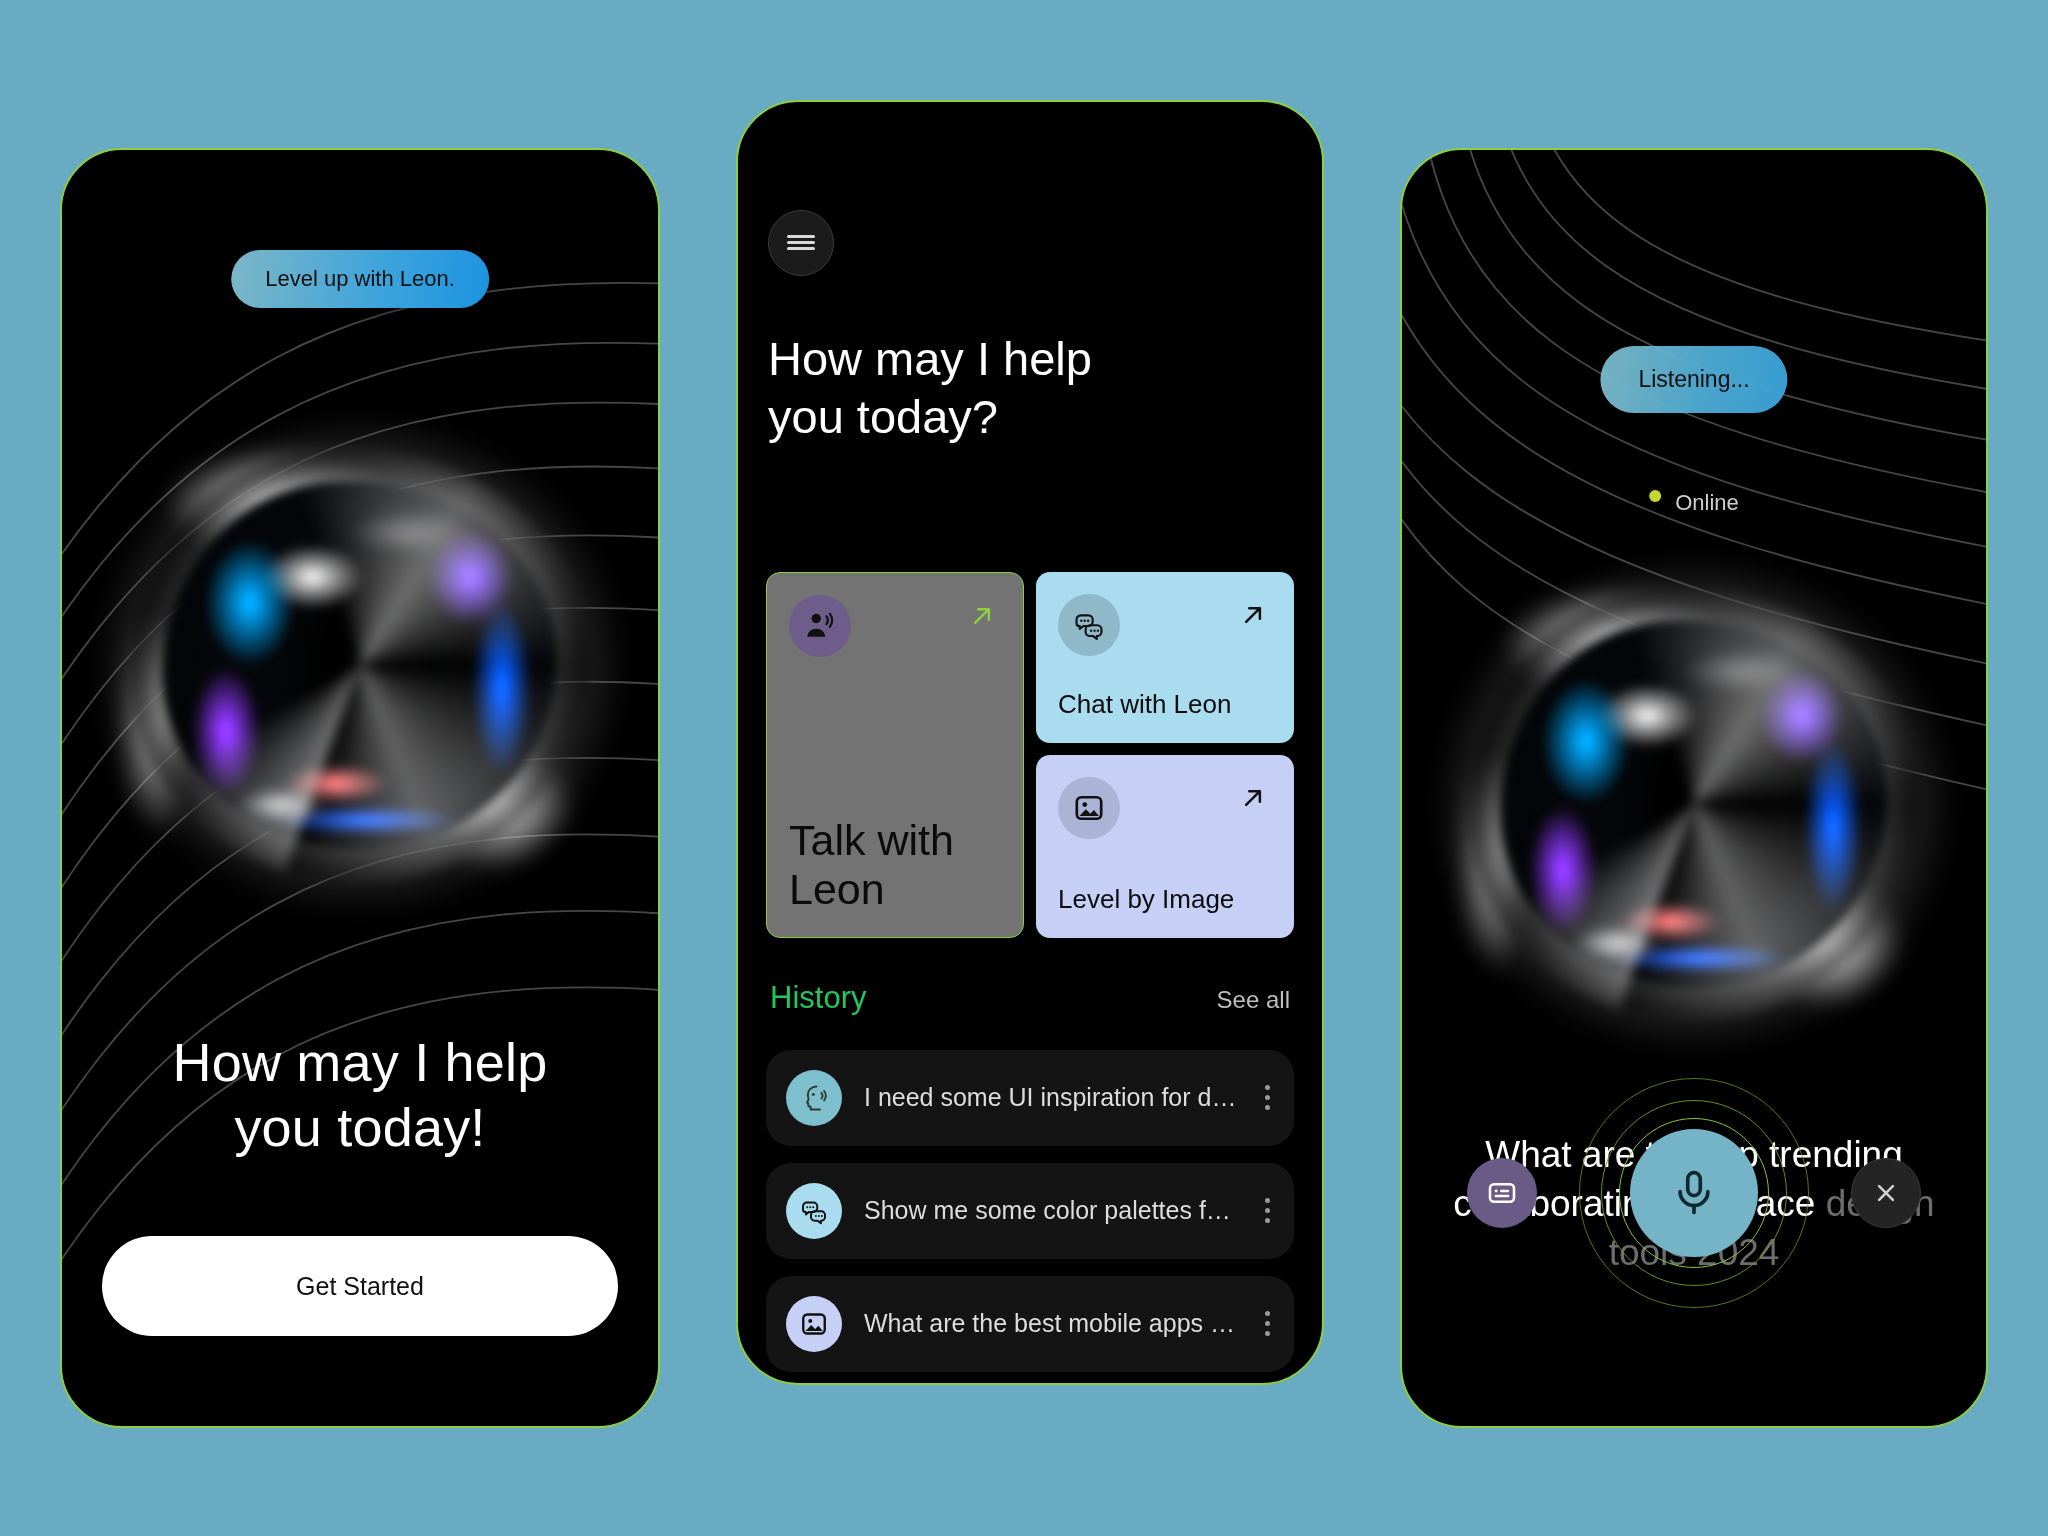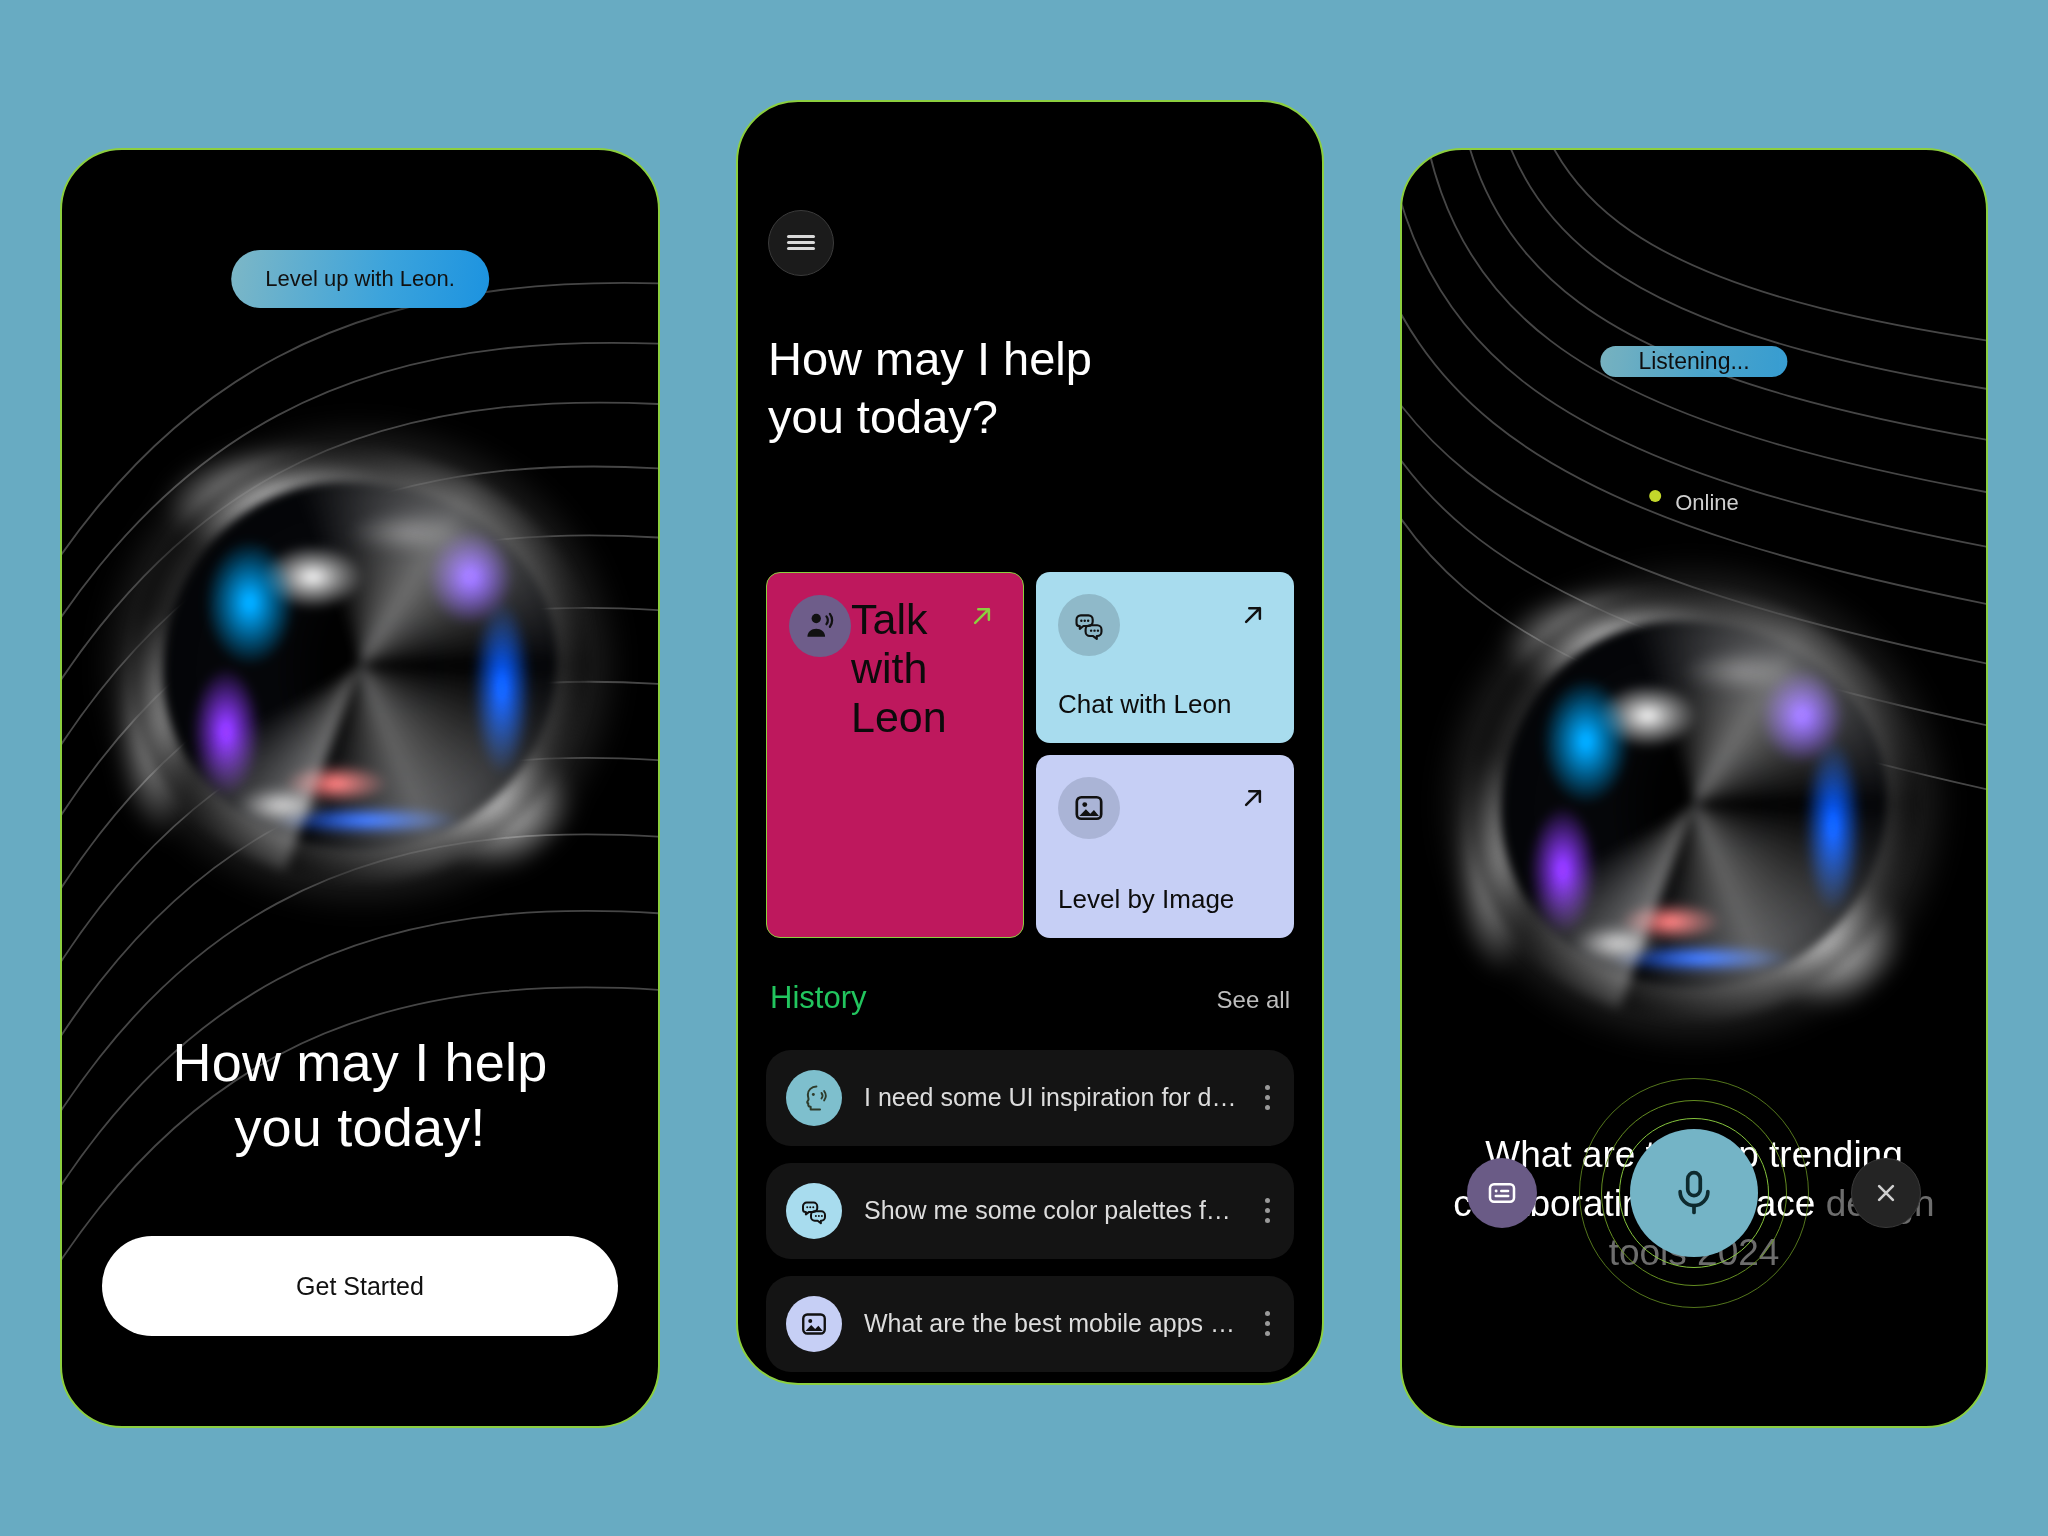--- a/index.html
+++ b/index.html
@@ -120,23 +120,23 @@
     grid-template-rows:auto auto;
   }
   .card{ position:relative; border-radius:14px; padding:22px; cursor:pointer; }
   .card .arrow{ position:absolute; top:28px; right:26px; width:30px; height:30px;}
   .card .cicon{
     width:62px; height:62px; border-radius:50%;
     display:flex; align-items:center; justify-content:center;
   }
   .card .clabel{ color:#0c0c0c; font-size:26px; line-height:1.2; }
   .card-talk{
-    grid-row:1 / span 2; background:#be185d;
+    grid-row:1 / span 2; background:#737373;
     border:1.5px solid #8ccf3f;
-    display:flex; flex-direction:row; justify-content:space-between;
+    display:flex; flex-direction:column; justify-content:space-between;
     min-height:366px;
   }
   .card-talk .big{ color:#0b0b0b; font-size:43px; line-height:1.14; font-weight:400; }
   .card-chat{ background:#a8dcee; min-height:170px; display:flex; flex-direction:column; justify-content:space-between;}
   .card-img{ background:#c6cff5; min-height:182px; display:flex; flex-direction:column; justify-content:space-between;}
 
   .s2-hist-head{
     position:absolute; top:878px; left:32px; right:32px;
     display:flex; align-items:baseline; justify-content:space-between;
   }
@@ -151,21 +151,21 @@
   .hrow .av{ width:56px; height:56px; border-radius:50%; flex:none; display:flex; align-items:center; justify-content:center;}
   .hrow .tx{ flex:1; color:#ddd; font-size:25px; font-weight:300; white-space:nowrap; overflow:hidden; text-overflow:ellipsis;}
   .hrow .dots{ width:8px; display:flex; flex-direction:column; gap:5px; align-items:center; padding-right:6px;}
   .hrow .dots i{ width:5px; height:5px; border-radius:50%; background:#9a9a9a; display:block;}
 
   
   .s3-pill{
     position:absolute; top:196px; left:50%; transform:translateX(-50%);
     background:linear-gradient(100deg,#7fbcca 0%,#4fadd6 55%,#3aa5dd 100%);
     color:#0f0f0f; border-radius:999px;
-    padding:2px 38px; font-size:23px; white-space:nowrap; opacity:.95;
+    padding:20px 38px; font-size:23px; white-space:nowrap; opacity:.95;
   }
   .s3-status{
     position:absolute; top:340px; left:50%; transform:translateX(-50%);
     display:flex; align-items:flex-start; gap:14px; color:#cfcfcf; font-size:22px;
   }
   .s3-status .dot{ width:12px; height:12px; border-radius:50%; background:#c3d82b; }
   .s3-orb{ top:430px; left:50%; transform:translateX(-50%); width:470px; height:448px; }
   .s3-query{
     position:absolute; top:980px; left:34px; right:34px;
     text-align:center; font-size:37px; font-weight:300; line-height:1.33; color:#fff;

